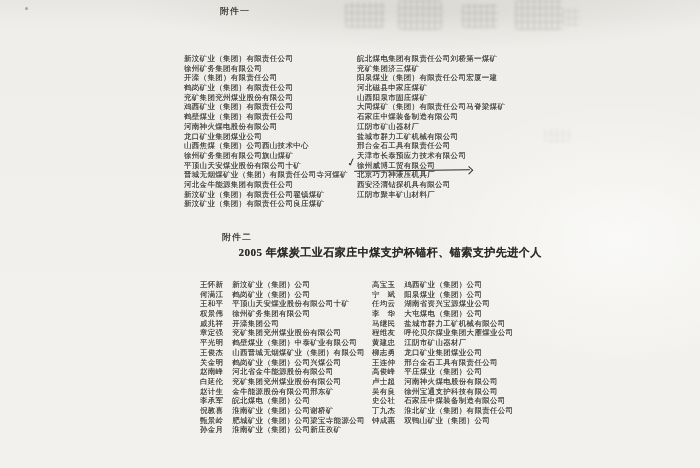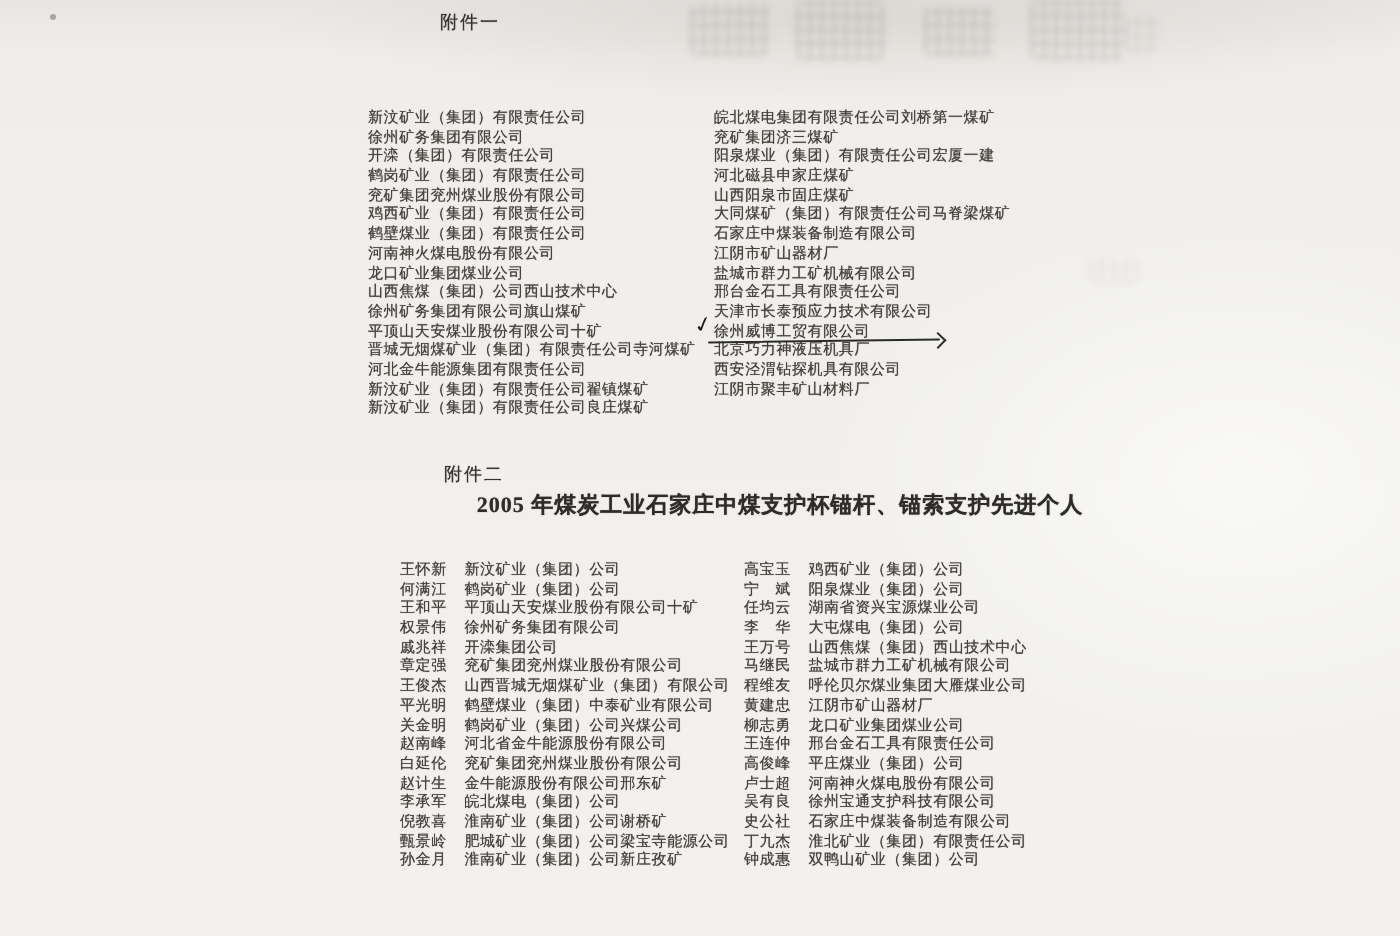--- a/index.html
+++ b/index.html
@@ -182,30 +182,30 @@
         <span class="iorg">开滦集团公司</span>
       </div>
 
 
       <div class="irow">
         <span class="iname">章定强</span>
         <span class="iorg">兖矿集团兖州煤业股份有限公司</span>
       </div>
 
       <div class="irow">
+        <span class="iname">平光明</span>
+        <span class="iorg">鹤壁煤业（集团）中泰矿业有限公司</span>
+      </div>
+
+      <div class="irow">
         <span class="iname">王俊杰</span>
         <span class="iorg">山西晋城无烟煤矿业（集团）有限公司</span>
       </div>
 
       <div class="irow">
-        <span class="iname">平光明</span>
-        <span class="iorg">鹤壁煤业（集团）中泰矿业有限公司</span>
-      </div>
-
-      <div class="irow">
         <span class="iname">关金明</span>
         <span class="iorg">鹤岗矿业（集团）公司兴煤公司</span>
       </div>
 
       <div class="irow">
         <span class="iname">赵南峰</span>
         <span class="iorg">河北省金牛能源股份有限公司</span>
       </div>
 
       <div class="irow">
@@ -255,24 +255,20 @@
       <div class="irow">
         <span class="iname">任均云</span>
         <span class="iorg">湖南省资兴宝源煤业公司</span>
       </div>
 
       <div class="irow">
         <span class="iname">李　华</span>
         <span class="iorg">大屯煤电（集团）公司</span>
       </div>
 
-      <div class="irow">
-        <span class="iname">王万号</span>
-        <span class="iorg">山西焦煤（集团）西山技术中心</span>
-      </div>
 
       <div class="irow">
         <span class="iname">马继民</span>
         <span class="iorg">盐城市群力工矿机械有限公司</span>
       </div>
 
       <div class="irow">
         <span class="iname">程维友</span>
         <span class="iorg">呼伦贝尔煤业集团大雁煤业公司</span>
       </div>

